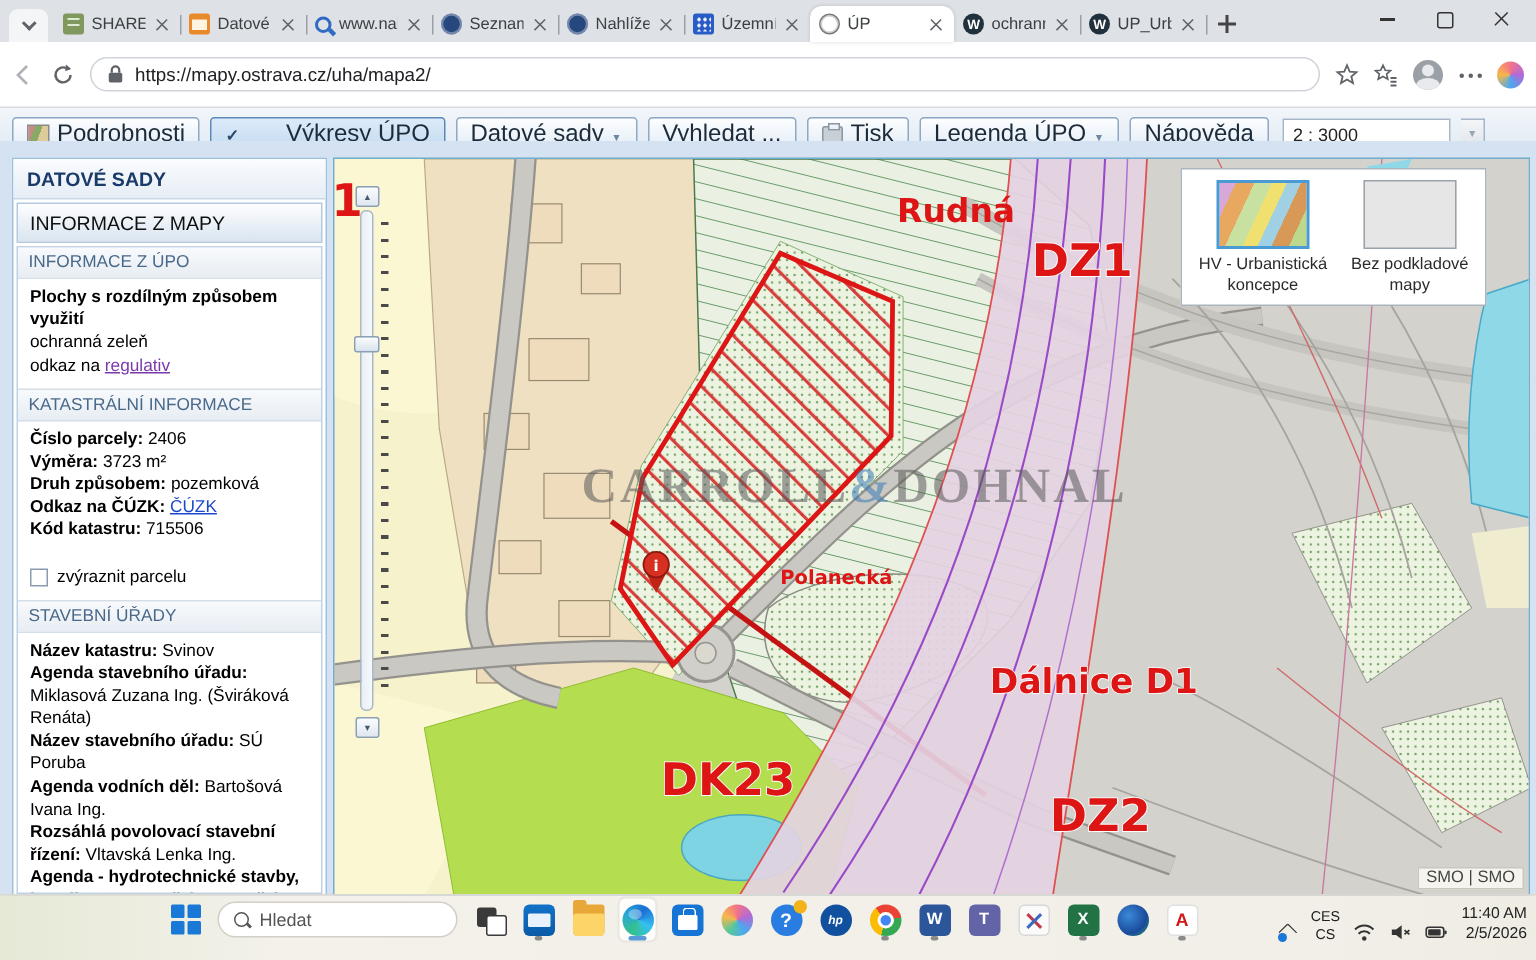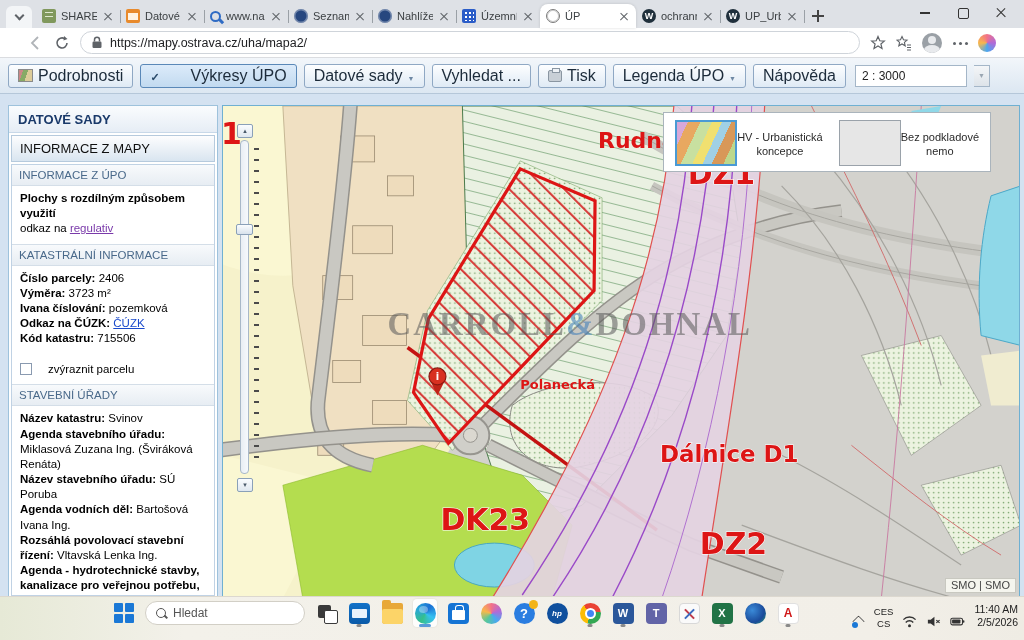--- a/index.html
+++ b/index.html
@@ -40,21 +40,21 @@
   .fv-mag { border:2.5px solid #2f6bc4; border-radius:50%; width:11px; height:11px; }
   .fv-mag::after { content:""; position:absolute; left:7px; top:7px; width:5px; height:2.5px; background:#2f6bc4; transform:rotate(45deg); }
   .fv-globe { background:#27477f; border-radius:50%; box-shadow:inset 0 0 0 1.5px rgba(255,255,255,.35); }
   .fv-grid { background:#2a5cc8; border-radius:2px; }
   .fv-grid::after { content:""; position:absolute; inset:2px; background-image:radial-gradient(#fff 1px, transparent 1.2px); background-size:4px 4px; }
   .fv-globegray { background:#fff; border:1.6px solid #7a7a7a; border-radius:50%; box-shadow:inset 0 0 0 1px #cfcfcf; }
   .fv-wp { background:#20303c; border-radius:50%; }
   .fv-wp::after { content:"W"; position:absolute; inset:0; color:#fff; font-size:9px; font-weight:bold; display:flex; align-items:center; justify-content:center; }
 
   
-  #addressbar { height:30px; background:#fff; border-bottom:1px solid #dadce0; display:flex; align-items:center; padding:0 28px; gap:10px; }
+  #addressbar { height:44px; background:#fff; border-bottom:1px solid #dadce0; display:flex; align-items:center; padding:0 8px; gap:10px; }
   .navic { width:16px; height:16px; flex:none; }
   .urlpill { flex:1; height:23px; border:1px solid #cfd4da; border-radius:12px; display:flex; align-items:center; gap:7px; padding:0 10px; }
   .urltext { font-size:12.5px; color:#202124; }
   .avatar { width:20px; height:20px; border-radius:50%; background:#9aa0a6; position:relative; overflow:hidden; flex:none; }
   .avatar::before { content:""; position:absolute; left:6px; top:3px; width:8px; height:8px; border-radius:50%; background:#e8eaed; }
   .avatar::after { content:""; position:absolute; left:2px; top:12px; width:16px; height:10px; border-radius:50%; background:#e8eaed; }
   .dots3 { width:16px; height:16px; position:relative; }
   .dots3::before { content:""; position:absolute; left:1px; top:7px; width:3px; height:3px; border-radius:50%; background:#5f6368;
     box-shadow:6px 0 0 #5f6368, 12px 0 0 #5f6368; }
   .copilot { width:18px; height:18px; border-radius:50%; background:conic-gradient(#f27289,#b06ad8,#4aa8f0,#f8b84a,#f27289); }
@@ -88,21 +88,21 @@
     background:linear-gradient(#fdfdfe,#d9e5f0); border:1px solid #b6cadd; }
   .sb-body { margin:0 2px 0; border:1px solid #c0d2e4; flex:1; background:#fff; overflow:hidden;
     display:flex; flex-direction:column; }
   .sec-h { padding:4px 7px; font-size:11.5px; color:#49698a; background:linear-gradient(#f8fafc,#e7edf3);
     border-top:1px solid #d4dee8; border-bottom:1px solid #d4dee8; }
   .sec-h.first { border-top:none; }
   .txtblock { padding:5px 8px 7px; font-size:11.5px; line-height:1.32; color:#000; }
   .srow b { font-weight:bold; }
   .link-purple { color:#7a3aaa; text-decoration:underline; }
   .link-blue { color:#1a4acc; text-decoration:underline; }
-  .cbrow { display:flex; align-items:flex-end; gap:16px; padding:10px 8px 9px; font-size:11.5px; }
+  .cbrow { display:flex; align-items:flex-end; gap:6px; padding:10px 8px 9px; font-size:11.5px; }
   .cb { width:12px; height:12px; border:1px solid #8a9ab0; background:#fff; flex:none; }
 
   
   #map { position:absolute; left:222px; top:11px; width:798px; height:492px; border:1px solid #6fb0d2;
     background:#d3d2cd; overflow:hidden; }
   #map svg.base { position:absolute; left:0; top:0; }
   .mlbl { font-family:"DejaVu Sans",sans-serif; font-weight:bold; fill:#dd1515; }
   .wm { font-family:"Liberation Serif",serif; fill:#5a5a5a; opacity:.55; letter-spacing:2px; font-weight:bold; }
 
   
@@ -114,21 +114,21 @@
   .ztrack { position:absolute; left:5px; top:16px; width:9px; height:334px; background:linear-gradient(90deg,#e8eef4,#f6f9fc);
     border:1px solid #a8b8c8; border-radius:4px; }
   .zticks { position:absolute; left:19px; top:24px; width:5px; height:318px;
     background:repeating-linear-gradient(#4a4a4a 0 2px, transparent 2px 11px); }
   .zhandle { position:absolute; left:1px; top:100px; width:17px; height:11px; background:linear-gradient(#fafcfe,#d8e2ec);
     border:1px solid #8aa0b8; border-radius:2px; }
 
   
   #legend { position:absolute; right:28px; top:6px; background:#fff; border:1px solid #aab4bc;
     padding:7px 11px 5px; display:flex; gap:16px; }
-  .lgitem { display:flex; flex-direction:row; align-items:center; }
+  .lgitem { display:flex; flex-direction:column; align-items:center; }
   .lgthumb { width:62px; height:46px; }
   .lgthumb.sel { border:2px solid #4a9ad4;
     background:linear-gradient(115deg,#d8a8d8 14%,#e8a860 14% 30%,#c8e0a0 30% 45%,#f0e070 45% 58%,#a0d0e4 58% 70%,#d89858 70% 85%,#bcd88c 85%); }
   .lgthumb.plain { border:1px solid #9aa2aa; background:#e6e6e6; }
   .lgcap { margin-top:4px; font-size:11px; color:#2a2a2a; line-height:1.25; text-align:center; }
 
   #attrib { position:absolute; right:3px; bottom:3px; font-size:11px; color:#444;
     background:rgba(248,248,242,.9); border:1px solid #c8c8c0; padding:0 5px 1px; }
 
   
@@ -318,27 +318,28 @@
 
 <div id="content">
 
   <div id="sidebar">
     <div class="sb-title">DATOVÉ SADY</div>
     <div class="sb-panel-title">INFORMACE Z MAPY</div>
     <div class="sb-body">
       <div class="sec-h first">INFORMACE Z ÚPO</div>
       <div class="txtblock">
         <div class="srow"><b>Plochy s rozdílným způsobem využití</b></div>
+        <div class="srow">ochranná zeleň</div>
         <div class="srow"><span>odkaz na </span><a class="link-purple" href="#">regulativ</a></div>
       </div>
       <div class="sec-h">KATASTRÁLNÍ INFORMACE</div>
       <div class="txtblock">
         <div class="srow"><b>Číslo parcely:</b> <span>2406</span></div>
         <div class="srow"><b>Výměra:</b> <span>3723 m²</span></div>
-        <div class="srow"><b>Ivana číslování:</b> <span>pozemková</span></div>
+        <div class="srow"><b>Druh způsobem:</b> <span>pozemková</span></div>
         <div class="srow"><b>Odkaz na ČÚZK:</b> <a class="link-blue" href="#">ČÚZK</a></div>
         <div class="srow"><b>Kód katastru:</b> <span>715506</span></div>
       </div>
       <div class="cbrow">
         <span class="cb"></span>
         <span>zvýraznit parcelu</span>
       </div>
       <div class="sec-h">STAVEBNÍ ÚŘADY</div>
       <div class="txtblock">
         <div class="srow"><b>Název katastru:</b> <span>Svinov</span></div>
@@ -469,21 +470,21 @@
         <div class="lgthumb sel"></div>
         <div class="lgcap">
           <div>HV - Urbanistická</div>
           <div>koncepce</div>
         </div>
       </div>
       <div class="lgitem">
         <div class="lgthumb plain"></div>
         <div class="lgcap">
           <div>Bez podkladové</div>
-          <div>nemo</div>
+          <div>mapy</div>
         </div>
       </div>
     </div>
 
     <div id="attrib">SMO | SMO</div>
   </div>
 </div>
 
 <div id="taskbar">
   <div id="tbapps">

